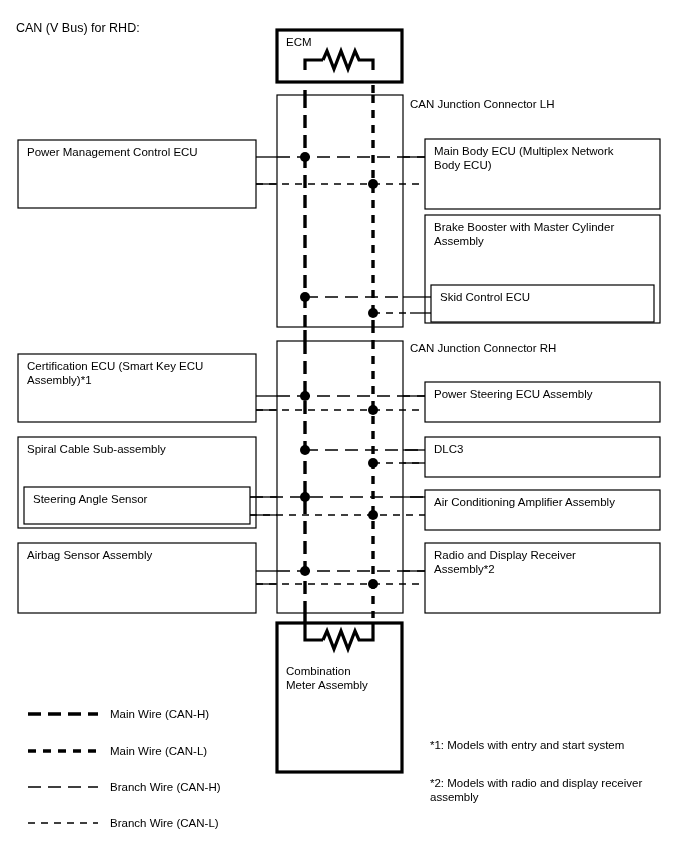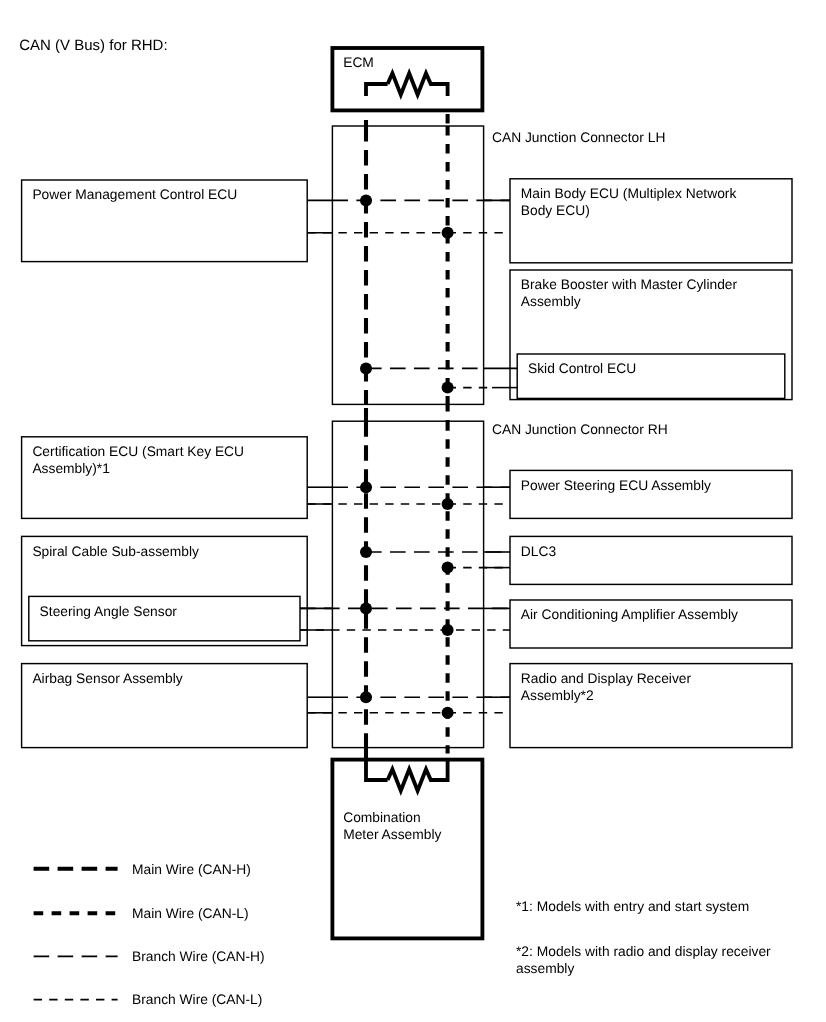--- a/index.html
+++ b/index.html
@@ -11,21 +11,21 @@
     width: 688px;
     height: 852px;
     font-family: "Liberation Sans", sans-serif;
     color: #000000;
     position: relative;
     overflow: hidden;
   }
   #diagram-root {
     position: absolute;
     left: 0;
-    top: 10px;
+    top: 0;
     width: 688px;
     height: 644px;
   }
   svg { display: block; }
   .box-thin { stroke: #000000; stroke-width: 1.2; fill: #ffffff; }
   .box-thick { stroke: #000000; stroke-width: 3.2; fill: #ffffff; }
   .label {
     font-family: "Liberation Sans", sans-serif;
     font-size: 11.5px;
     fill: #000000;

